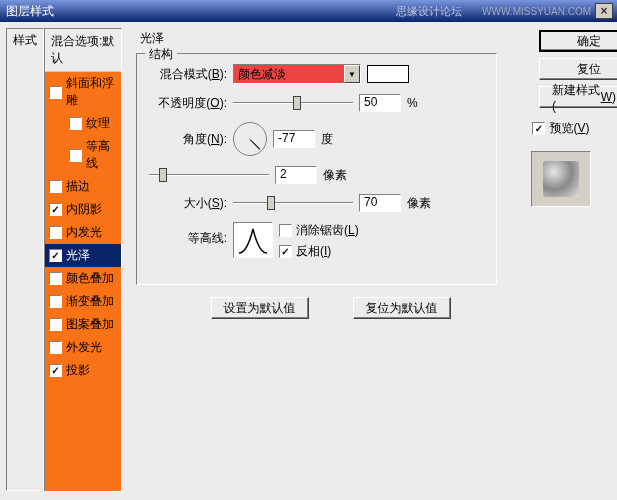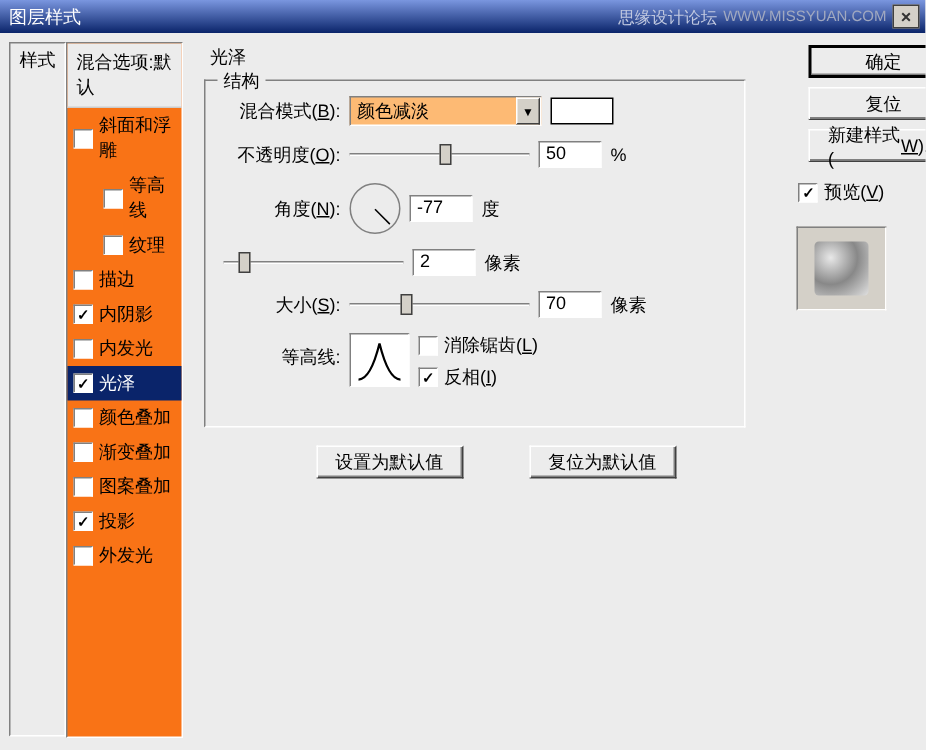--- a/index.html
+++ b/index.html
@@ -1,39 +1,39 @@
 <!DOCTYPE html>
 <html><head>
 <meta charset="utf-8">
 <style>
 * { box-sizing: border-box; margin: 0; padding: 0; font-family: "Microsoft YaHei", SimSun, sans-serif; font-size: 12px; }
 body { background: #ececec; width: 617px; height: 500px; overflow: hidden; }
 .titlebar { height: 22px; background: linear-gradient(#7a96df, #0a246a); color: #fff; display: flex; align-items: center; padding: 0 4px; }
 .titlebar-title { flex: 1; padding-left: 2px; }
-.titlebar-watermark { color: #c0c8e0; font-size: 11px; margin-right: 4px; }
+.titlebar-watermark { color: #c0c8e0; font-size: 11px; margin-right: 20px; }
 .titlebar-url { color: #a0a8c0; font-size: 10px; margin-right: 4px; }
 .close-btn { width: 18px; height: 16px; background: #d4d0c8; border: 1px solid #404040; display: flex; align-items: center; justify-content: center; font-family: Arial; font-weight: bold; cursor: default; color: #333; }
 .dialog-body { display: flex; padding: 6px; height: 476px; background: #ececec; gap: 6px; }
 .left-panel { width: 116px; display: flex; flex-direction: row; }
 .styles-header { border: 1px solid #808080; border-right-color: #fff; border-bottom-color: #fff; background: #ececec; padding: 3px 6px; margin-bottom: 1px; }
 .styles-list { border: 1px solid #808080; border-right-color: #fff; border-bottom-color: #fff; background: #f97316; flex: 1; }
 .style-item { display: flex; align-items: center; padding: 3px 4px; gap: 4px; }
 .style-item.selected { background: #0a246a; color: #fff; }
 .style-item.indent { padding-left: 24px; }
 .style-item.blend { background: #ececec; border-bottom: 1px solid #ccc; padding: 4px 6px; }
 .checkbox { width: 13px; height: 13px; border: 1px solid #808080; border-right-color: #fff; border-bottom-color: #fff; background: #fff; display: inline-flex; align-items: center; justify-content: center; font-size: 10px; flex-shrink: 0; color: #000; }
 .checkbox.checked::after { content: "✓"; font-weight: bold; }
 .center-panel { flex: 1; padding: 2px 8px; }
 .panel-title { margin-bottom: 4px; padding-left: 4px; }
 .group-box { border: 1px solid #808080; border-right-color: #fff; border-bottom-color: #fff; padding: 10px 12px 14px; position: relative; margin-top: 6px; }
 .group-box-title { position: absolute; top: -8px; left: 8px; background: #ececec; padding: 0 4px; }
 .form-row { display: flex; align-items: center; margin-bottom: 10px; gap: 6px; }
 .form-label { width: 78px; text-align: right; }
 .form-label u { text-decoration: underline; }
-.dropdown { width: 128px; height: 20px; border: 1px solid #808080; border-right-color: #fff; border-bottom-color: #fff; background: #fdba74; display: flex; align-items: center; }
+.dropdown { width: 128px; height: 20px; border: 1px solid #808080; border-right-color: #fff; border-bottom-color: #fff; background: #ef4444; display: flex; align-items: center; }
 .dropdown-text { flex: 1; padding: 0 4px; }
 .dropdown-arrow { width: 16px; height: 18px; background: #d4d0c8; border: 1px solid #fff; border-right-color: #404040; border-bottom-color: #404040; display: flex; align-items: center; justify-content: center; font-size: 8px; }
 .color-swatch { width: 42px; height: 18px; border: 1px solid #000; background: #fff; }
 .slider { width: 120px; height: 18px; position: relative; display: flex; align-items: center; }
 .slider-track { width: 100%; height: 2px; background: #808080; border-bottom: 1px solid #fff; }
 .slider-thumb { position: absolute; width: 8px; height: 14px; background: #d4d0c8; border: 1px solid #404040; top: 2px; }
 .num-input { width: 42px; height: 18px; border: 1px solid #808080; border-right-color: #fff; border-bottom-color: #fff; background: #fff; padding: 0 4px; text-align: left; }
 .angle-dial { width: 34px; height: 34px; border: 1px solid #808080; border-radius: 50%; background: #ececec; position: relative; }
 .angle-line { position: absolute; width: 14px; height: 1px; background: #000; top: 50%; left: 50%; transform-origin: left center; transform: rotate(45deg); }
 .contour-box { width: 40px; height: 36px; border: 1px solid #808080; border-right-color: #fff; border-bottom-color: #fff; background: #fff; display: flex; align-items: center; justify-content: center; }
@@ -68,26 +68,26 @@
       <div class="style-item blend">
           <span>混合选项:默认</span>
         </div>
       <div id="style-items">
           <div class="style-item">
             <span class="checkbox"></span>
             <span>斜面和浮雕</span>
           </div>
           <div class="style-item indent">
             <span class="checkbox"></span>
+            <span>纹理</span>
+          </div>
+          <div class="style-item indent">
+            <span class="checkbox"></span>
             <span>等高线</span>
           </div>
-          <div class="style-item indent">
-            <span class="checkbox"></span>
-            <span>纹理</span>
-          </div>
           <div class="style-item">
             <span class="checkbox"></span>
             <span>描边</span>
           </div>
           <div class="style-item">
             <span class="checkbox checked"></span>
             <span>内阴影</span>
           </div>
           <div class="style-item">
             <span class="checkbox"></span>
@@ -103,26 +103,26 @@
           </div>
           <div class="style-item">
             <span class="checkbox"></span>
             <span>渐变叠加</span>
           </div>
           <div class="style-item">
             <span class="checkbox"></span>
             <span>图案叠加</span>
           </div>
           <div class="style-item">
+            <span class="checkbox"></span>
+            <span>外发光</span>
+          </div>
+          <div class="style-item">
             <span class="checkbox checked"></span>
             <span>投影</span>
-          </div>
-          <div class="style-item">
-            <span class="checkbox"></span>
-            <span>外发光</span>
           </div>
         </div>
     </div>
   </div>
 
   <div class="center-panel">
     <div class="panel-title">光泽</div>
     <div class="group-box">
       <div class="group-box-title">结构</div>
 

